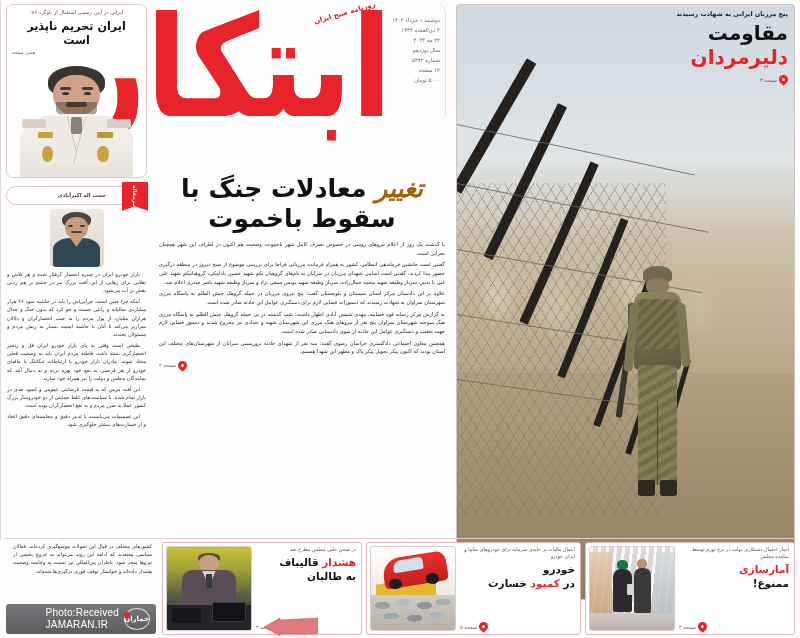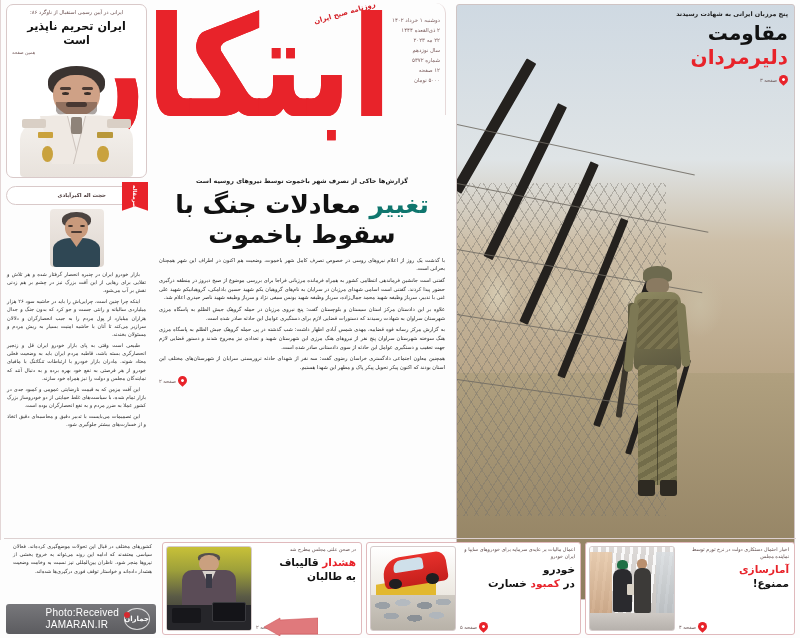--- a/index.html
+++ b/index.html
@@ -276,21 +276,21 @@
     padding: 2px 0 4px 0;
     line-height: 1.5;
   }
 
   .story-headline {
     text-align: center;
     line-height: 1.12;
     padding-bottom: 5px;
   }
   .sh-line1 { font-size: 25px; font-weight: bold; color: #111; letter-spacing: -.5px; }
-  .sh-em { color: #0f766e; }
+  .sh-em { color: #a16207; font-style: italic; }
   .sh-line2 { font-size: 25px; font-weight: bold; color: #111; letter-spacing: -.5px; display:block; margin-top: 2px;}
 
   .story-body {
     font-size: 5.15px;
     color: #222;
     line-height: 1.68;
     text-align: justify;
     flex: 1;
     overflow: hidden;
     padding: 2px 1px 0 1px;
@@ -655,21 +655,20 @@
           <div>شماره ۵۳۷۲</div>
           <div>۱۲ صفحه</div>
           <div>۵۰۰۰ تومان</div>
         </div>
         <div class="logo-wrap">
           <div class="logo-sub">روزنامه صبح ایران</div>
           <div class="logo-main">ابتکار</div>
         </div>
       </div>
 
-      <div class="story-kicker">گزارش‌ها حاکی از تصرف شهر باخموت توسط نیروهای روسیه است</div>
 
       <div class="story-headline">
         <div class="sh-line1"><span class="sh-em">تغییر</span><span> معادلات جنگ با</span></div>
         <span class="sh-line2">سقوط باخموت</span>
       </div>
 
       <div class="story-body">
         <p>با گذشت یک روز از اعلام نیروهای روسی در خصوص تصرف کامل شهر باخموت، وضعیت هم اکنون در اطراف این شهر همچنان بحرانی است.</p>
         <p>گفتنی است جانشین فرماندهی انتظامی کشور به همراه فرمانده مرزبانی فراجا برای بررسی موضوع از صبح دیروز در منطقه درگیری حضور پیدا کردند. گفتنی است اسامی شهدای مرزبان در سرایان به نام‌های گروهبان یکم شهید حسین بادامکی، گروهبانیکم شهید علی غنی با تدبیر، سرباز وظیفه شهید محمد جمال‌زاده، سرباز وظیفه شهید یونس سیفی نژاد و سرباز وظیفه شهید ناصر حیدری اعلام شد.</p>
         <p>علاوه بر این دادستان مرکز استان سیستان و بلوچستان گفت: پنج نیروی مرزبان در حمله گروهک جیش الظلم به پاسگاه مرزی شهرستان سراوان به شهادت رسیدند که دستورات قضایی لازم برای دستگیری عوامل این حادثه صادر شده است.</p>

